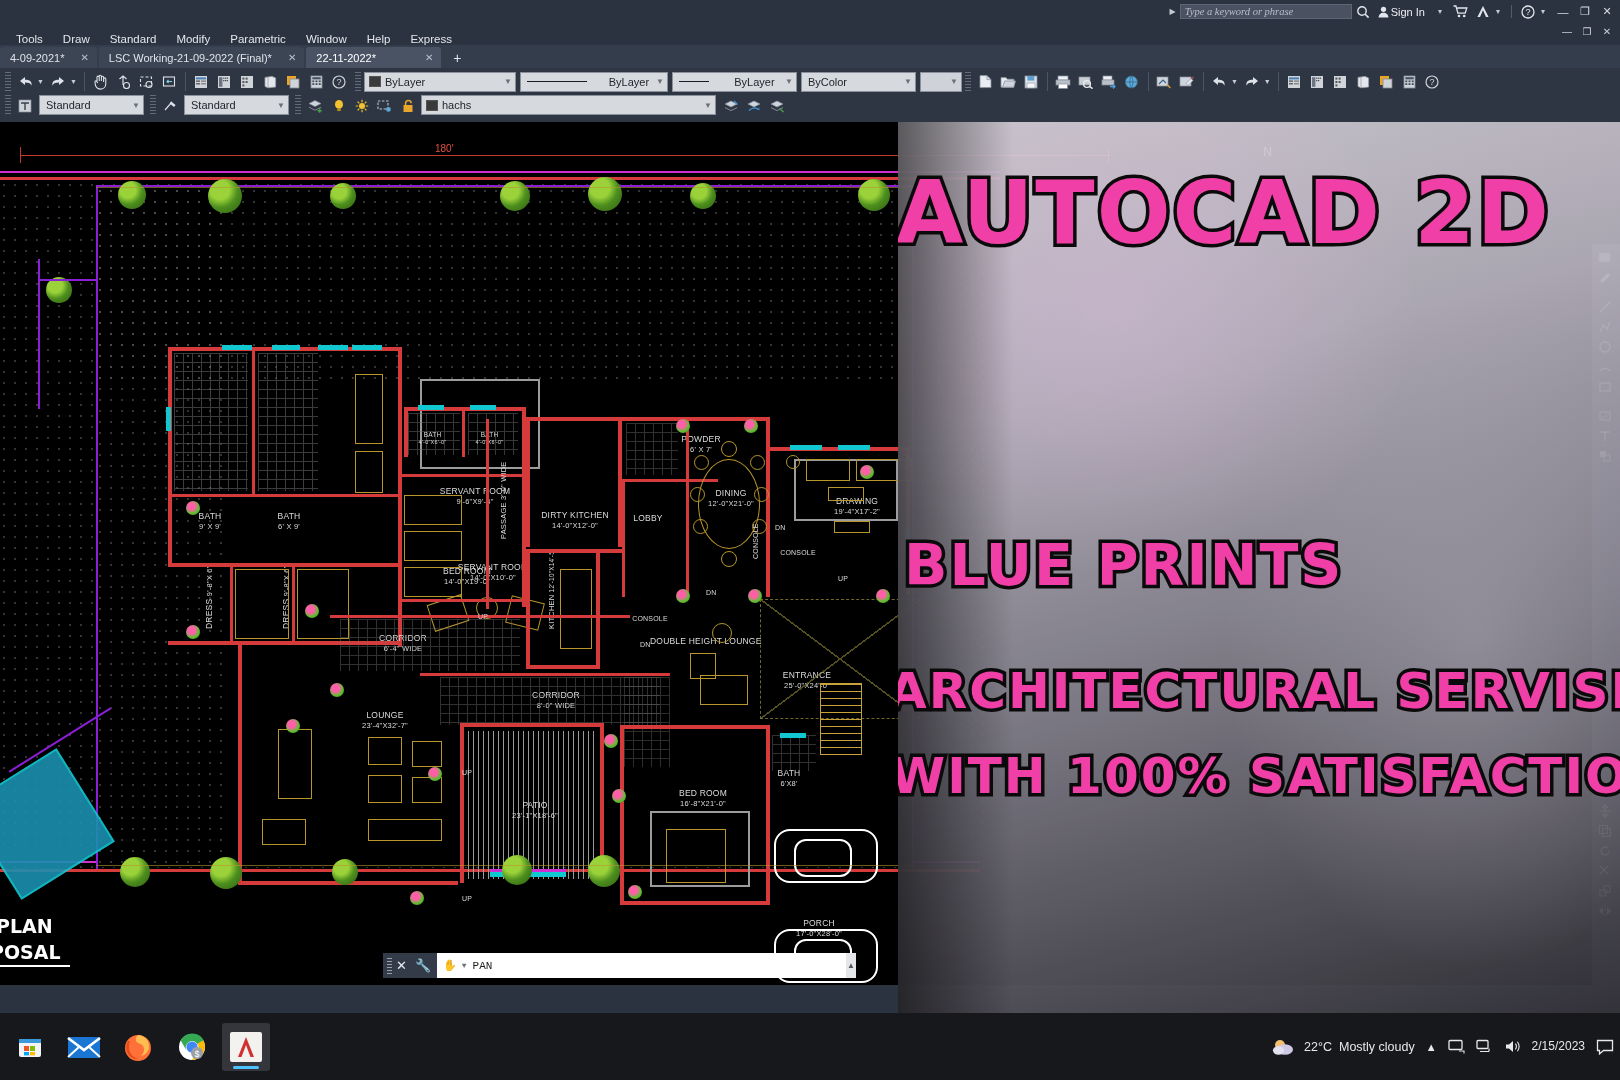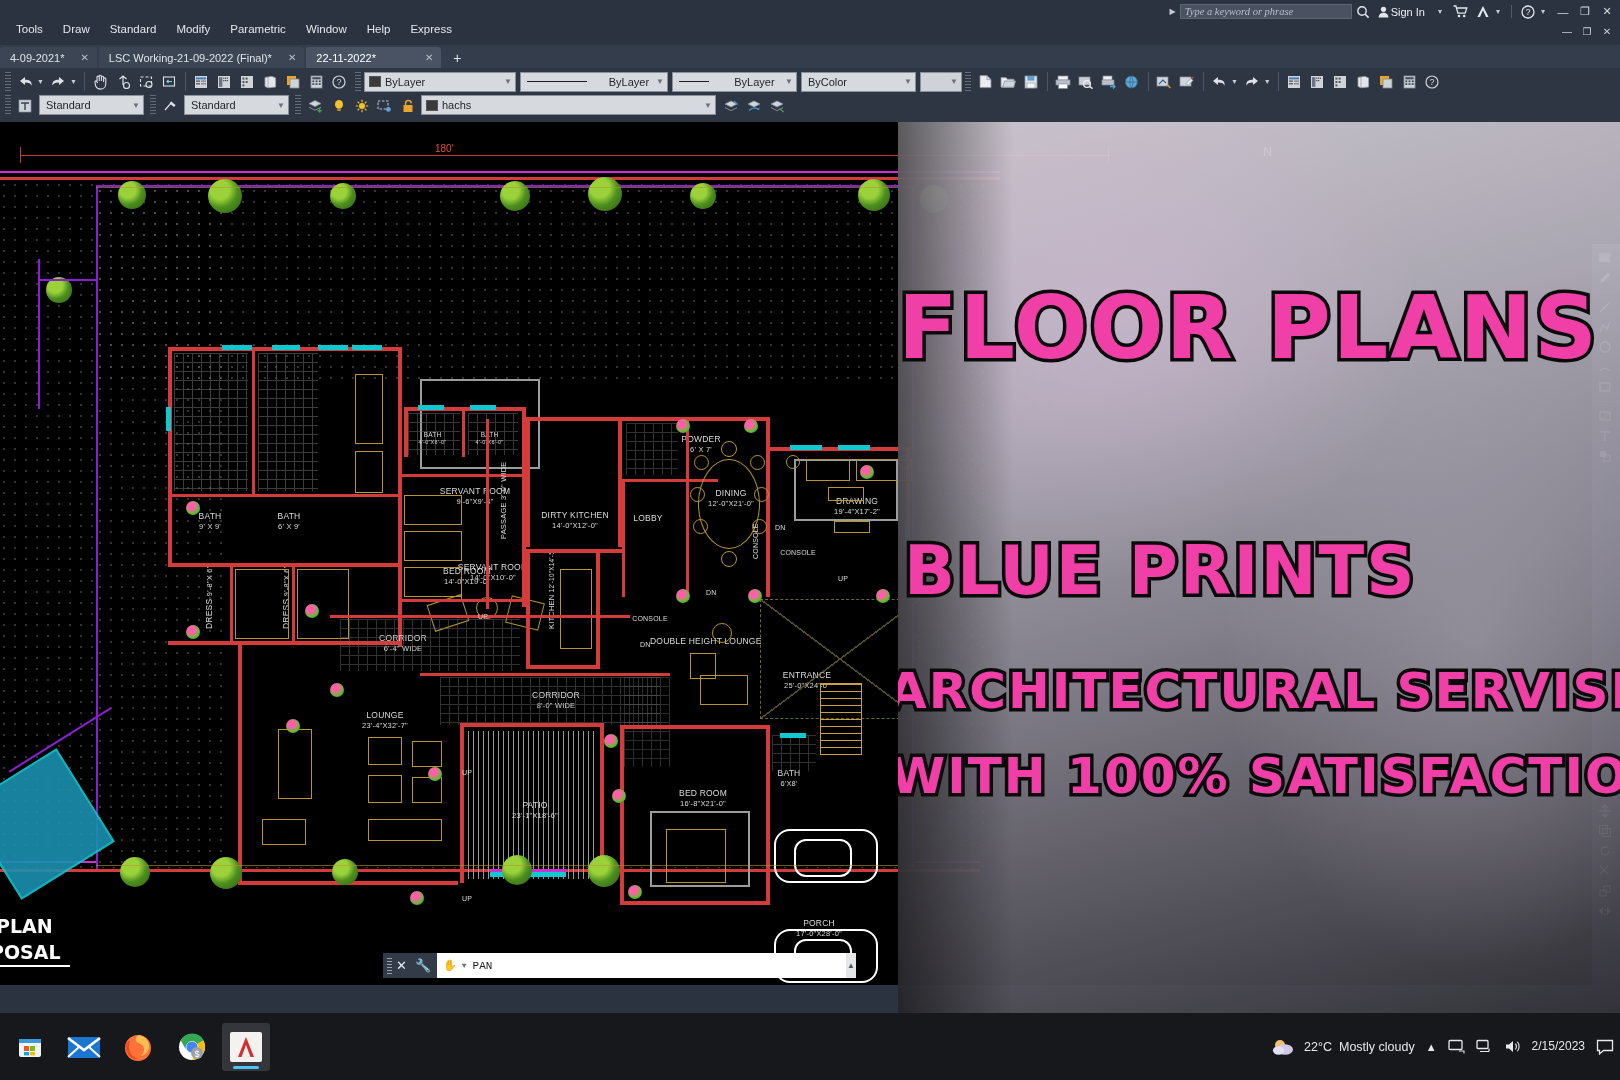--- a/index.html
+++ b/index.html
@@ -21,21 +21,21 @@
     color:#b9bfc9; font-size:10.5px; font-style:italic; padding:0 4px;
     font-family:"Liberation Serif", serif; line-height:13px; }
   .ico-btn { color:#dfe3e9; font-size:12px; padding:0 4px; cursor:default;
     display:flex; align-items:center; height:23px; }
   .signin { color:#eceff3; font-size:11px; margin-left:2px; }
   .tb-sep { width:1px; height:13px; background:#525b6b; margin:0 5px; }
   .wbtn { color:#d8dce2; font-size:11px; width:22px; text-align:center; }
 
   
   .menubar { position:absolute; left:0; top:23px; width:1620px; height:22px;
-    background:#2b3340; display:flex; align-items:flex-start; padding-left:6px; }
+    background:#2b3340; display:flex; align-items:flex-end; padding-left:6px; }
   .menubar .mi { color:#e3e7ec; font-size:11.5px; padding:0 10px; cursor:default; }
   .menubar .mwbtns { position:absolute; right:4px; top:3px; display:flex; gap:2px; }
   .menubar .mwbtns span { color:#c9ced6; font-size:10px; width:18px; text-align:center; }
 
   
   .tabbar { position:absolute; left:0; top:45px; width:1620px; height:23px;
     background:#343d4c; display:flex; align-items:flex-end; }
   .tab { height:21px; display:flex; align-items:center; padding:0 8px 0 10px;
     background:#3c4554; color:#dfe3ea; font-size:11px; margin-right:2px;
     border-top-left-radius:3px; border-top-right-radius:3px; white-space:nowrap; }
@@ -981,22 +981,22 @@
       <span>PAN</span>
     </div>
     <div class="cmd-scroll">▲</div>
   </div>
 
   <div class="statusbar"></div>
 
   <div class="promo">
     <div class="promo-bg"></div>
     <div class="promo-bg2"></div>
-    <div class="ptext pink" style="left:0px; top:155px; font-size:87px;">FLOOR PLANS</div>
-    <div class="ptext pink" style="left:6px; top:410px; font-size:67px;">BLUE PRINTS</div>
+    <div class="ptext pink" style="left:-2px; top:40px; font-size:87px;">AUTOCAD 2D</div>
+    <div class="ptext pink" style="left:6px; top:410px; font-size:57px;">BLUE PRINTS</div>
     <div class="ptext pink" style="left:-10px; top:540px; font-size:50px;">ARCHITECTURAL  SERVISE'S</div>
     <div class="ptext pink" style="left:-8px; top:625px; font-size:50px;">WITH 100% SATISFACTION</div>
   </div>
 
   <div class="taskbar">
     <div class="tkicon">
       <svg width="30" height="30" viewBox="0 0 30 30">
           <rect x="4" y="7" width="22" height="18" rx="2" fill="#f2f4f7"></rect>
           <rect x="4" y="7" width="22" height="4" fill="#3a9ad9"></rect>
           <g>

